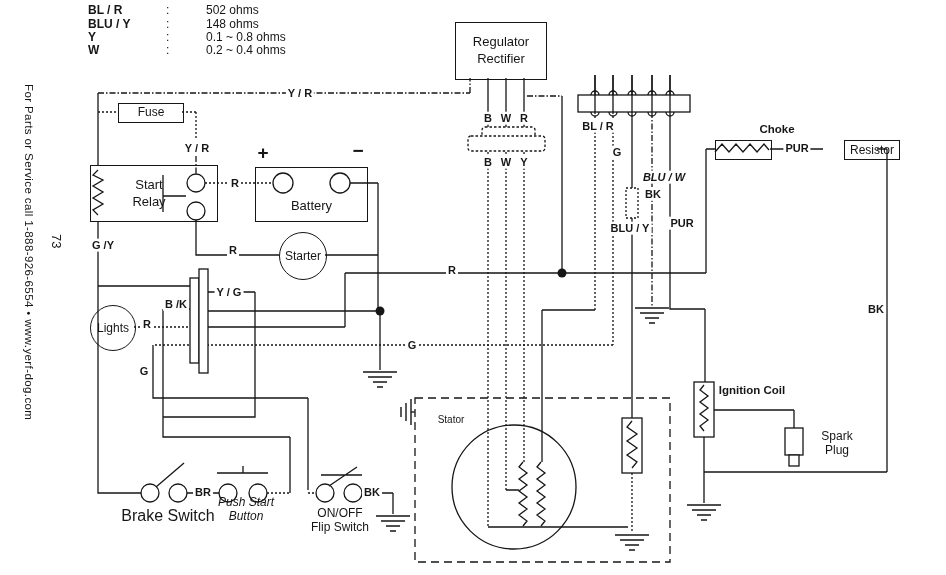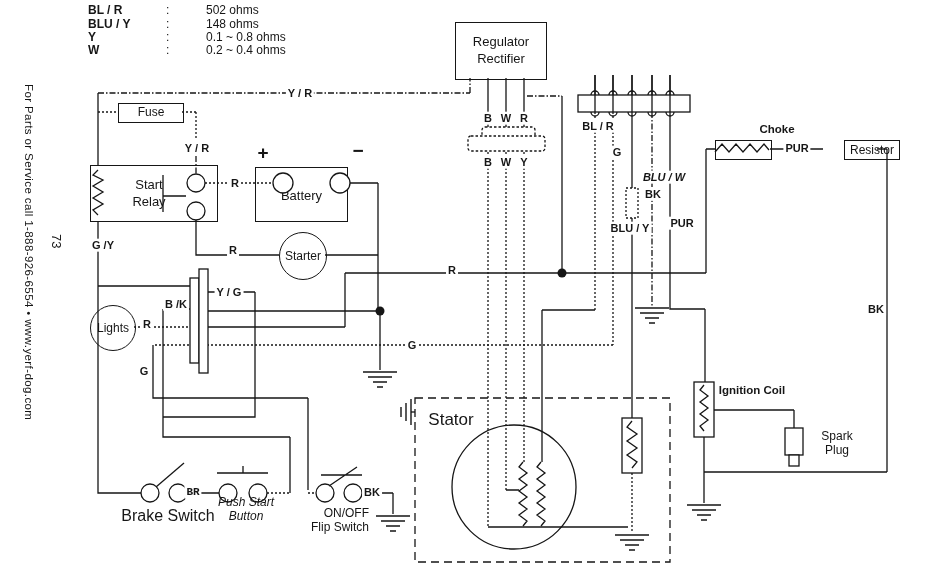--- a/index.html
+++ b/index.html
@@ -33,21 +33,21 @@
 <body>
 
 <div id="diagram">
 
   <div class="layer boxes">
     <div class="box" style="left:118px;top:103px;width:64px;height:18px;font-size:12px;"><span>Fuse</span></div>
 
     <div class="box" style="left:90px;top:165px;width:128px;height:57px;padding-right:10px;box-sizing:border-box;"><span>Start
 Relay</span></div>
 
-    <div class="box" style="left:255px;top:167px;width:93px;height:55px;align-items:flex-end;padding-bottom:16px;box-sizing:border-box;"><span>Battery</span></div>
+    <div class="box" style="left:255px;top:167px;width:113px;height:55px;align-items:flex-end;padding-bottom:6px;box-sizing:border-box;"><span>Battery</span></div>
 
     <div class="box" style="left:455px;top:22px;width:90px;height:56px;"><span>Regulator
 Rectifier</span></div>
 
 
     <div class="box" style="left:715px;top:140px;width:55px;height:18px;"></div>
 
     <div class="box" style="left:844px;top:140px;width:54px;height:18px;font-size:12px;align-items:flex-end;"><span>Resistor</span></div>
 
     <div class="circ" style="left:279px;top:232px;width:46px;height:46px;">
@@ -233,22 +233,22 @@
     <span class="wl" style="left:664px;top:177px;font-style:italic;">BLU / W</span>
     <span class="wl" style="left:630px;top:228px;">BLU / Y</span>
     <span class="wl" style="left:653px;top:194px;">BK</span>
     <span class="wl" style="left:682px;top:223px;">PUR</span>
     <span class="wl cap" style="left:741px;top:130px;font-weight:700;margin-left:36px;">Choke</span>
     <span class="wl" style="left:797px;top:148px;">PUR</span>
     <span class="wl" style="left:876px;top:309px;">BK</span>
     <span class="wl cap" style="left:752px;top:391px;font-weight:700;">Ignition Coil</span>
     <span class="wl cap plain" style="left:837px;top:444px;font-size:12px;">Spark
 Plug</span>
-    <span class="wl plain" style="left:451px;top:420px;font-size:17px;">Stator</span>
-    <span class="wl" style="left:193px;top:492px;font-family:Liberation Mono, monospace;">BR</span>
+    <span class="wl plain" style="left:451px;top:420px;font-size:10px;">Stator</span>
+    <span class="wl" style="left:203px;top:492px;">BR</span>
     <span class="wl" style="left:372px;top:492px;">BK</span>
     <span class="wl cap plain" style="left:168px;top:516px;font-size:16px;">Brake Switch</span>
     <span class="wl cap plain" style="left:246px;top:510px;font-size:12px;font-style:italic;">Push Start
 Button</span>
-    <span class="wl cap plain" style="left:340px;top:521px;font-size:12px;text-align:right;">ON/OFF
+    <span class="wl cap plain" style="left:340px;top:521px;font-size:12px;">ON/OFF
 Flip Switch</span>
   </div>
 </div>
 
 </body></html>

